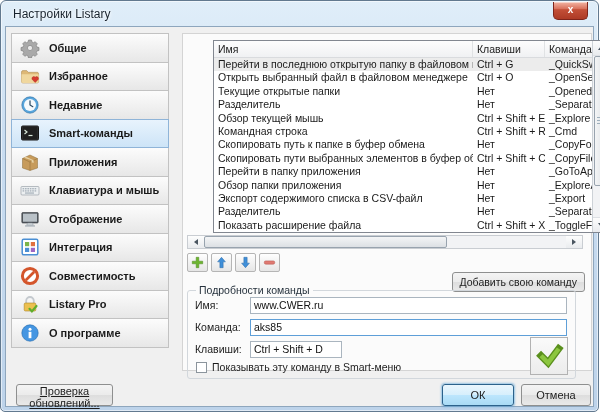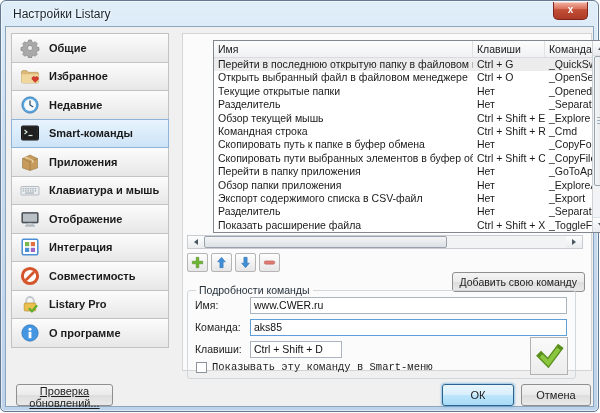--- a/index.html
+++ b/index.html
@@ -106,21 +106,21 @@
     padding:0 3px; font-size:10.5px; color:#26323d; }
   .flabel { position:absolute; left:7px; font-size:10.5px; color:#1d1d1d; }
   .tinput { position:absolute; left:62px; width:317px; height:17px;
     border:1px solid #aab5bf; background:#fff; font-size:10.5px; color:#111;
     line-height:15px; padding-left:3px; white-space:nowrap; overflow:hidden; }
   .tinput.focused { border-color:#5e9fd8; }
   .chk { position:absolute; left:8px; top:70px; display:flex; align-items:center;
     gap:5px; }
   .checkbox { width:11px; height:11px; border:1px solid #8b949c; background:#fff;
     display:inline-block; }
-  .chklabel { font-size:10.5px; color:#1d1d1d;font-family:Liberation Mono, monospace; }
+  .chklabel { font-size:10.5px; color:#1d1d1d; }
   .apply-btn { position:absolute; right:7px; top:46px; width:38px; height:38px;
     border:1px solid #b2b2b2; background:linear-gradient(180deg,#fafafa,#ececec);
     display:flex; align-items:center; justify-content:center; cursor:default; }
   .apply-btn svg { width:30px; height:30px; }
 
   
   .check-upd { position:absolute; left:10px; top:357px; width:97px; height:22px;text-decoration:underline; }
   .ok { position:absolute; left:436px; top:357px; width:72px; height:22px;
     border-color:#2c628b;
     background:linear-gradient(180deg,#eaf6fd 0%,#d7effc 49%,#bde6fd 50%,#a9dbf5 100%);

